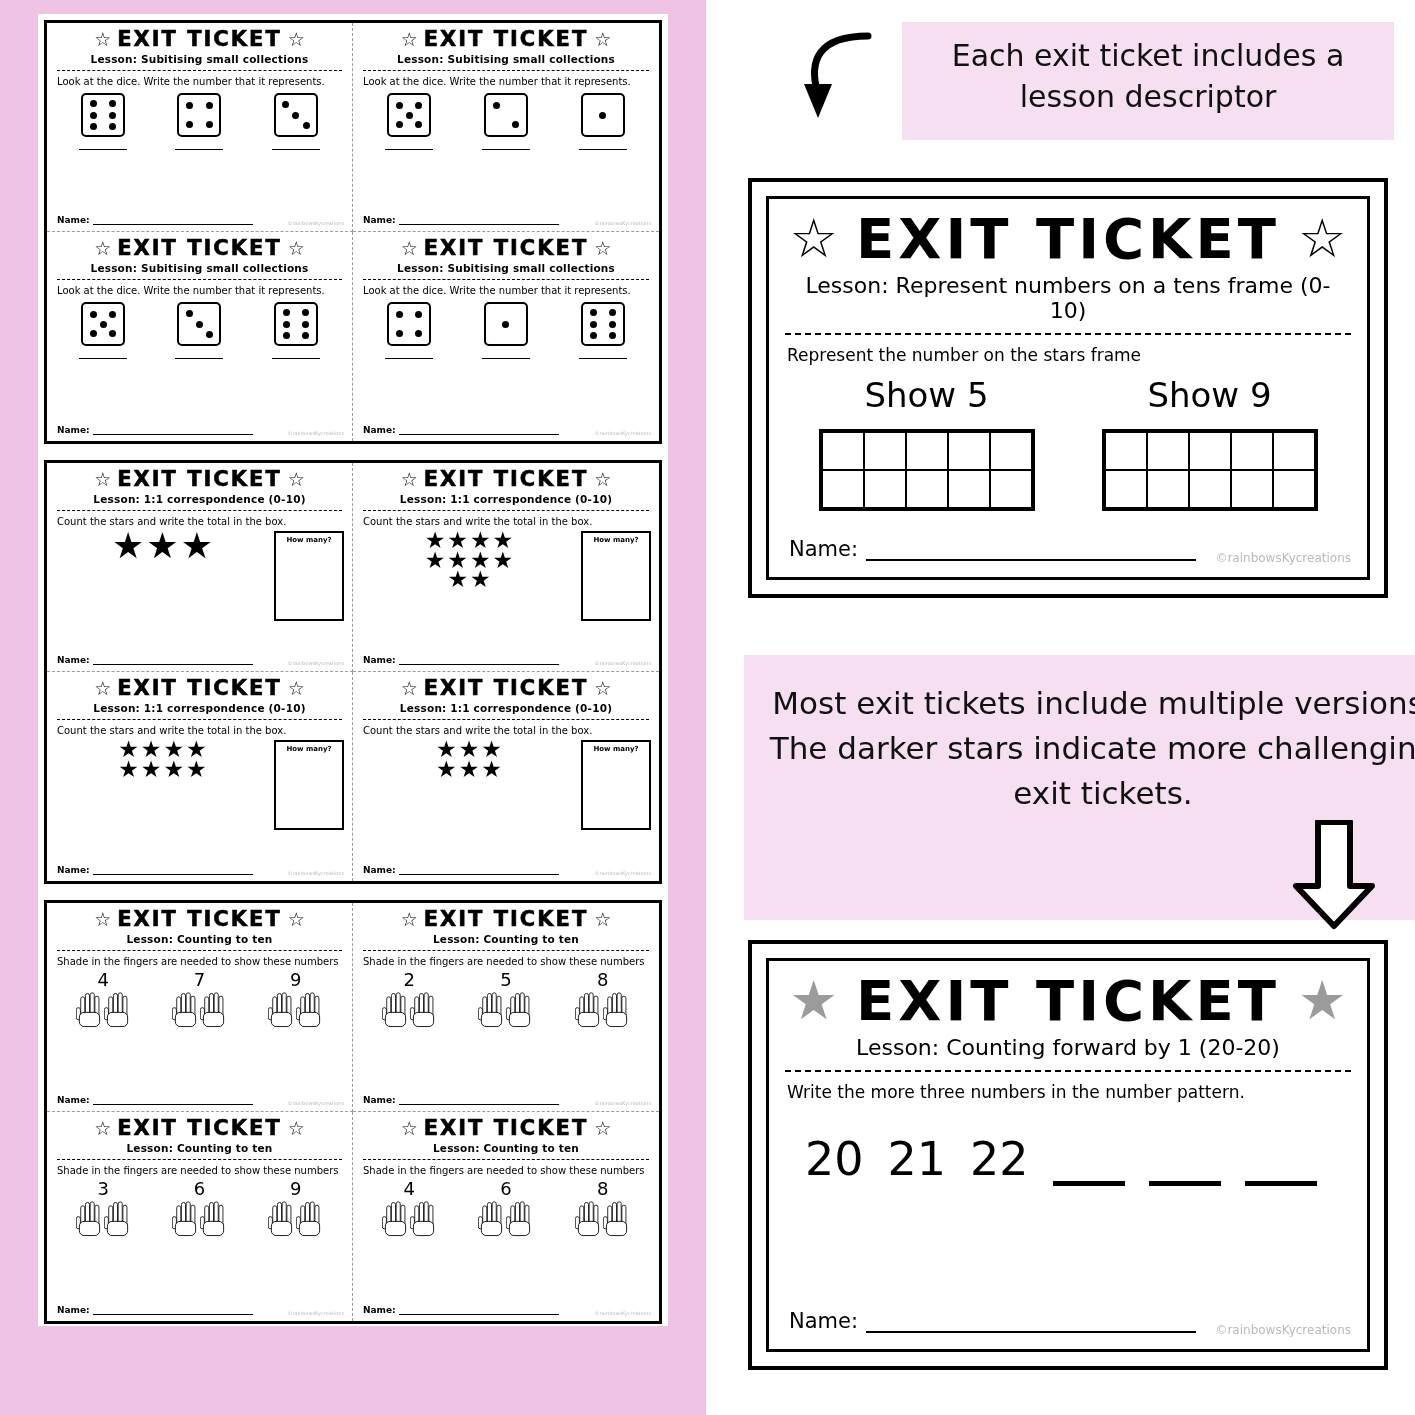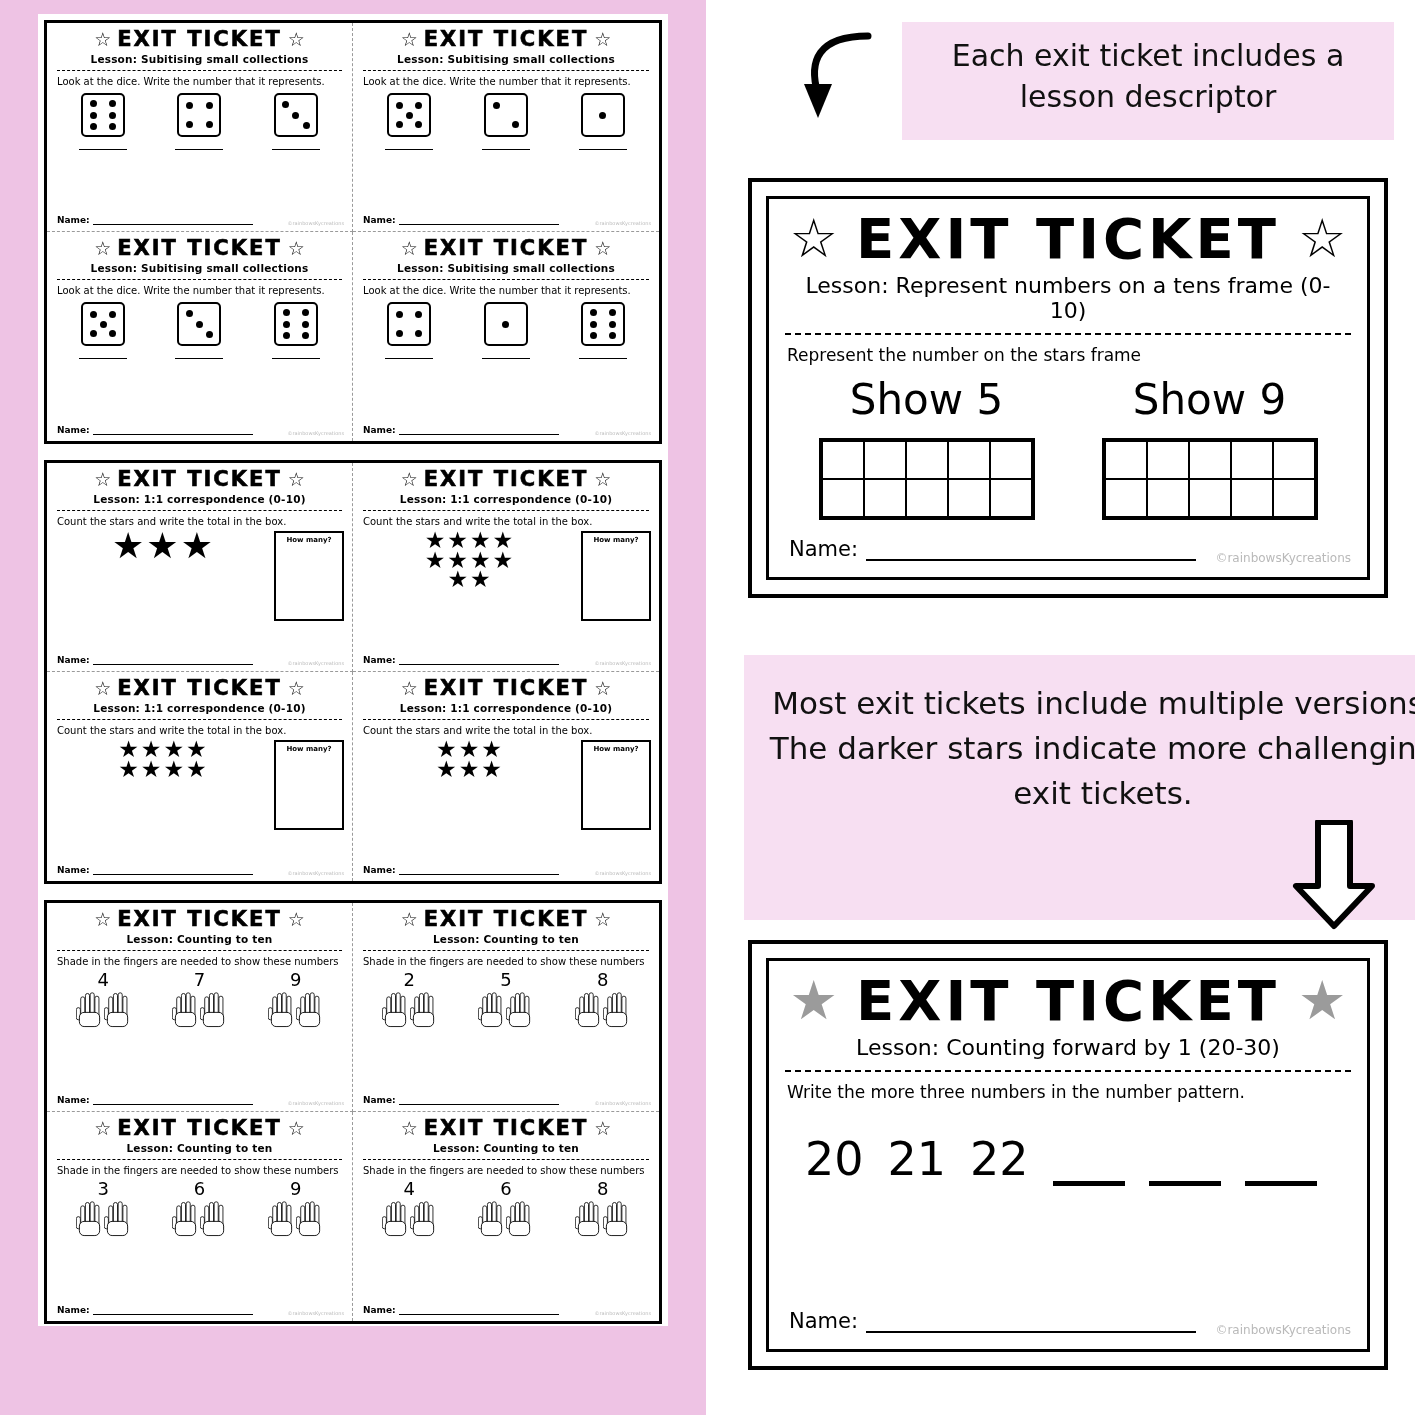--- a/index.html
+++ b/index.html
@@ -101,21 +101,21 @@
   .bt-star{font-size:54px;line-height:1;}
   .bt-star.grey{color:#9b9b9b;}
   .bt-title{
     font-weight:bold;letter-spacing:4px;font-size:56px;line-height:1;
   }
   .bt-lesson{text-align:center;font-size:22px;margin-top:6px;font-family:"DejaVu Sans", sans-serif;}
   .bt-rule{border-top:2.6px dashed #000;margin:10px 0 0 0;}
   .bt-instr{font-size:17px;margin:10px 2px;}
   .frames{display:flex;justify-content:space-around;margin-top:6px;}
   .frame-wrap{display:flex;flex-direction:column;align-items:center;}
-  .show-label{font-size:42px;margin-bottom:14px;font-family:"DejaVu Sans", sans-serif;}
+  .show-label{font-size:34px;margin-bottom:14px;font-family:"DejaVu Sans", sans-serif;}
   .tens-frame{display:grid;grid-template-columns:repeat(5,42px);grid-template-rows:repeat(2,38px);border:3px solid #000;}
   .tens-frame div{border:1.5px solid #000;box-sizing:border-box;}
   .bt-name{position:absolute;left:20px;bottom:16px;font-size:21px;display:flex;align-items:flex-end;gap:8px;}
   .bt-name .line{display:inline-block;width:330px;border-bottom:2px solid #000;height:10px;}
   .bt-credit{position:absolute;right:16px;bottom:12px;font-size:12px;color:#b9b9b9;}
   .seq{display:flex;align-items:flex-end;gap:24px;margin:30px 0 0 20px;font-size:46px;font-family:"DejaVu Sans", sans-serif;}
   .seq .blank{display:inline-block;width:72px;border-bottom:5px solid #000;height:12px;}
 </style>
 </head>
 <body>
@@ -777,21 +777,21 @@
       <polygon points="26,2 58,2 58,66 80,66 42,106 4,66 26,66" fill="#fff" stroke="#000" stroke-width="6" stroke-linejoin="round"></polygon>
     </svg>
 
     <div class="big-ticket bt2">
       <div class="bt-inner">
         <div class="bt-head">
           <span class="bt-star grey">★</span>
           <span class="bt-title">EXIT TICKET</span>
           <span class="bt-star grey">★</span>
         </div>
-        <div class="bt-lesson">Lesson: Counting forward by 1 (20-30)</div>
+        <div class="bt-lesson">Lesson: Counting forward by 1 (20-20)</div>
         <div class="bt-rule"></div>
         <div class="bt-instr">Write the more three numbers in the number pattern.</div>
         <div class="seq" id="sequence-row">
             <span>20</span>
             <span>21</span>
             <span>22</span>
             <span class="blank"></span>
             <span class="blank"></span>
             <span class="blank"></span>
           </div>

